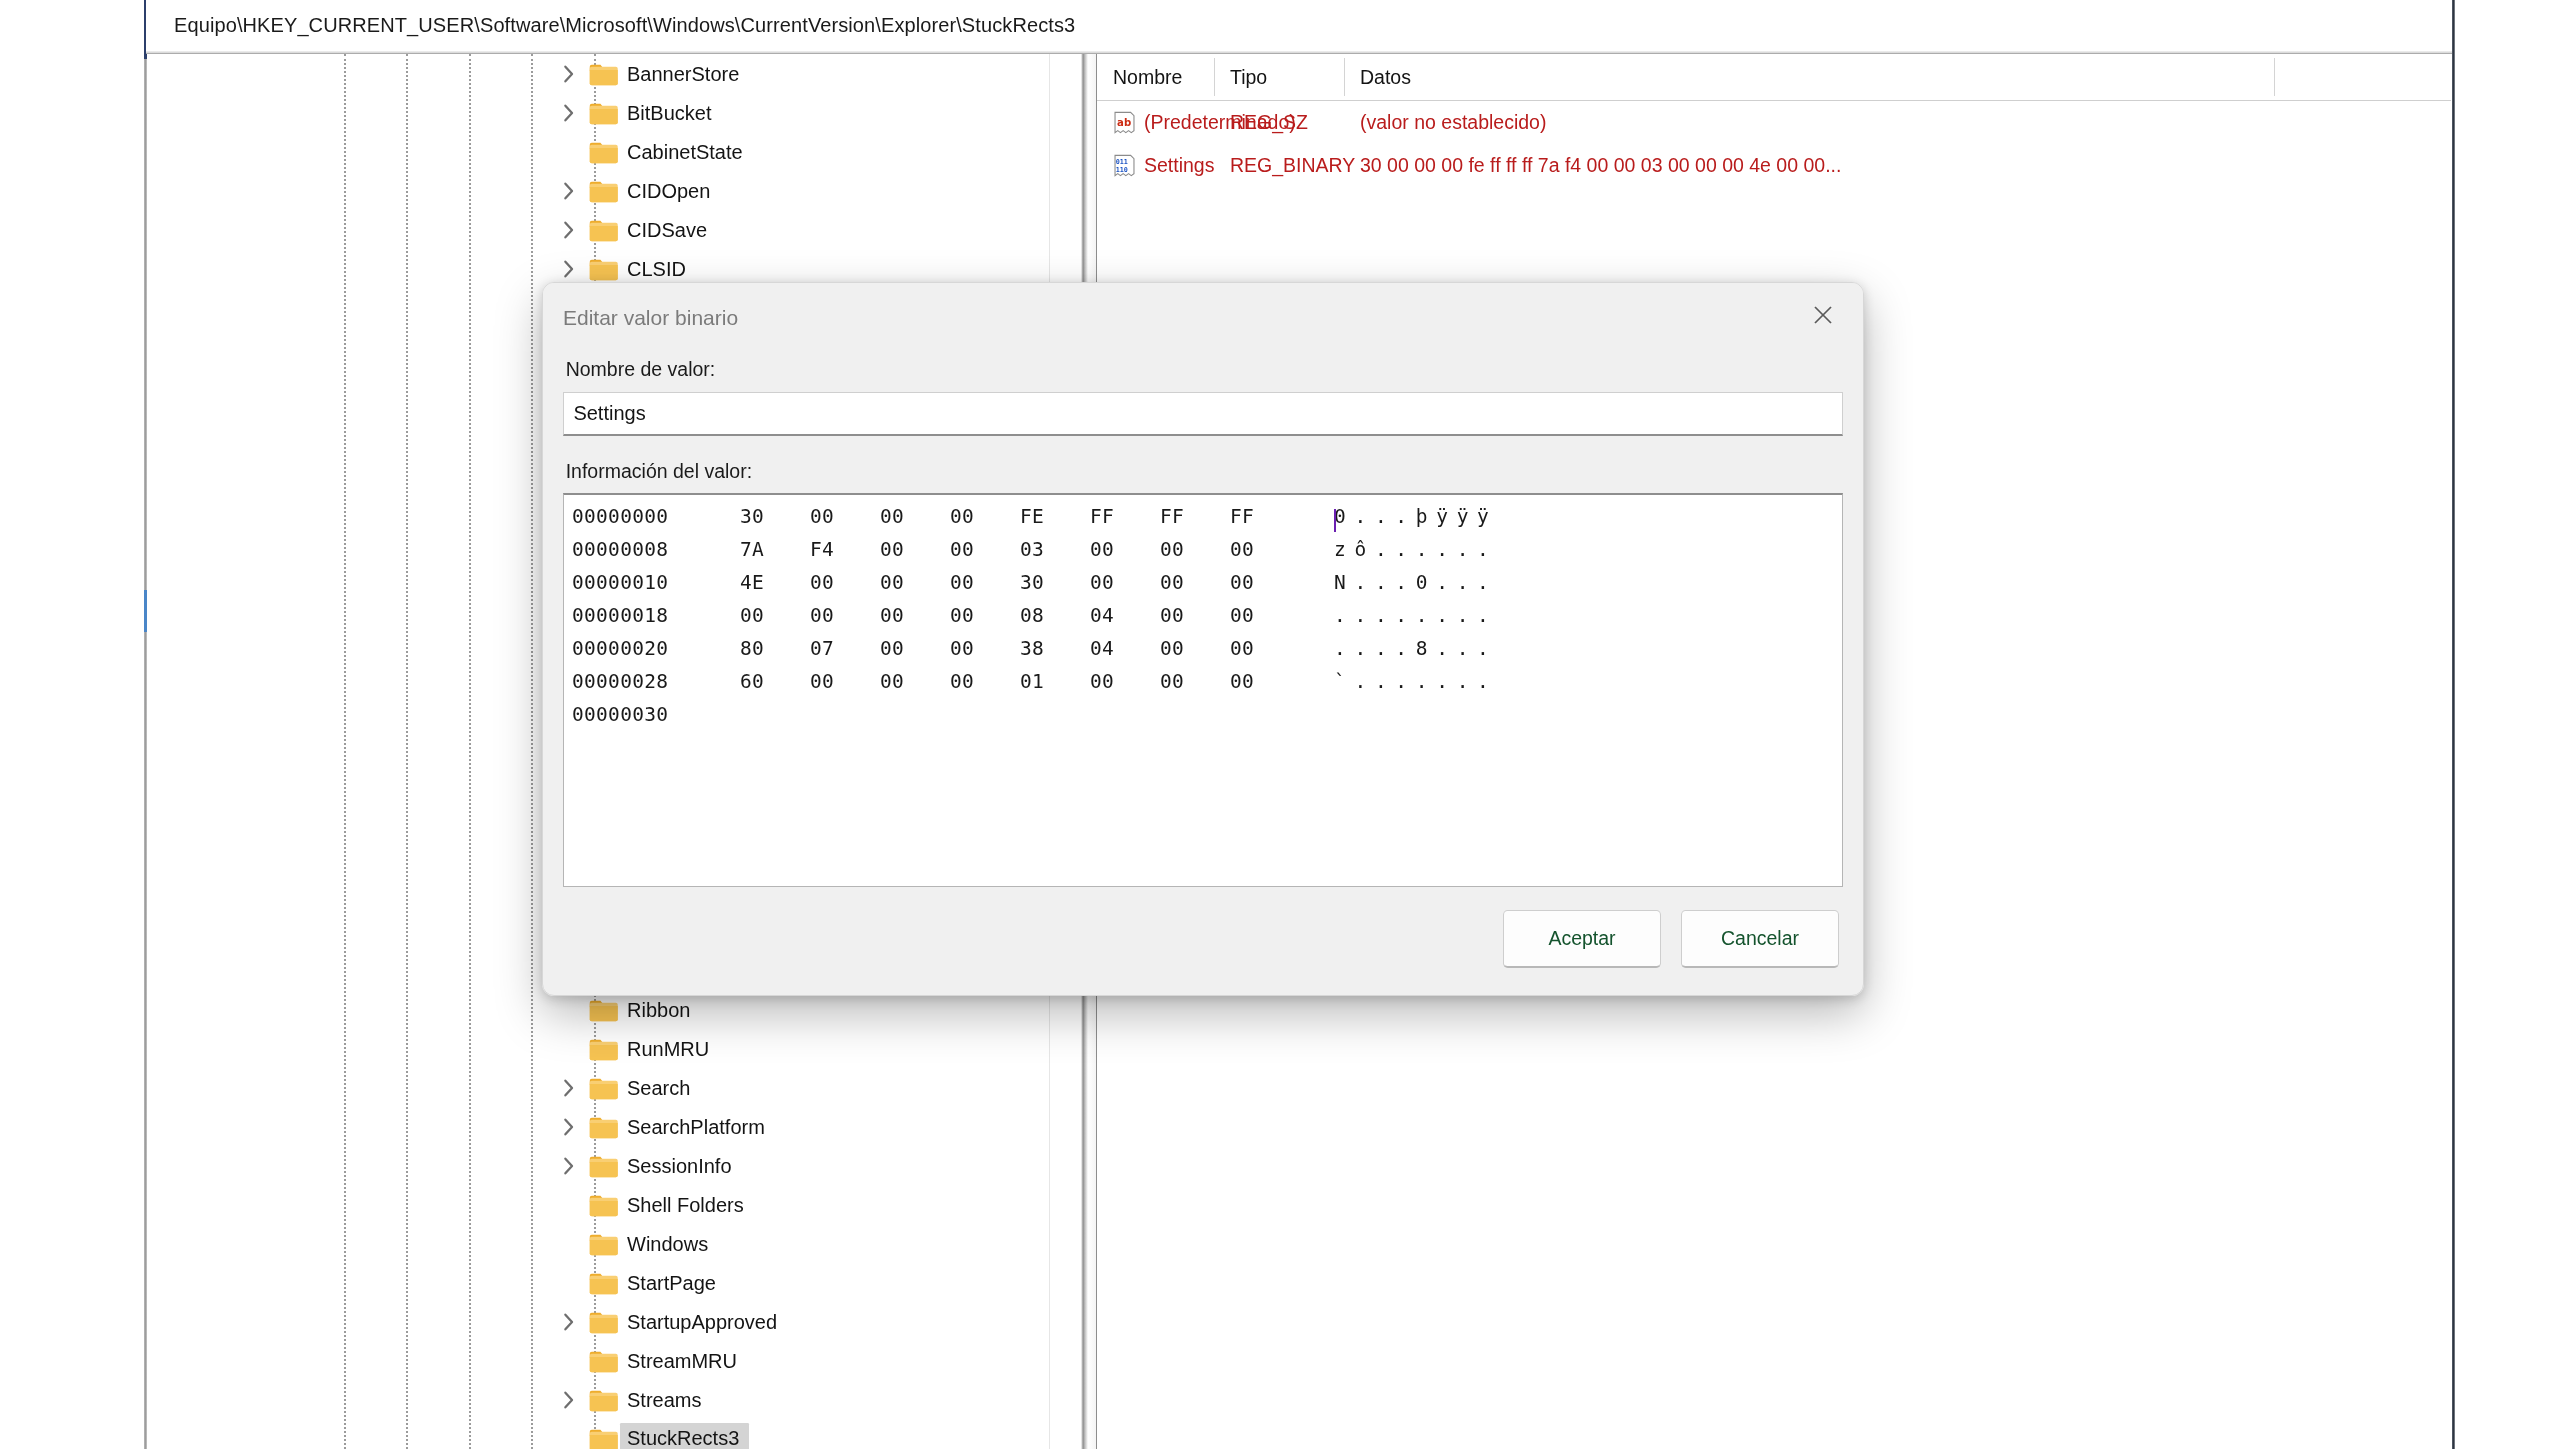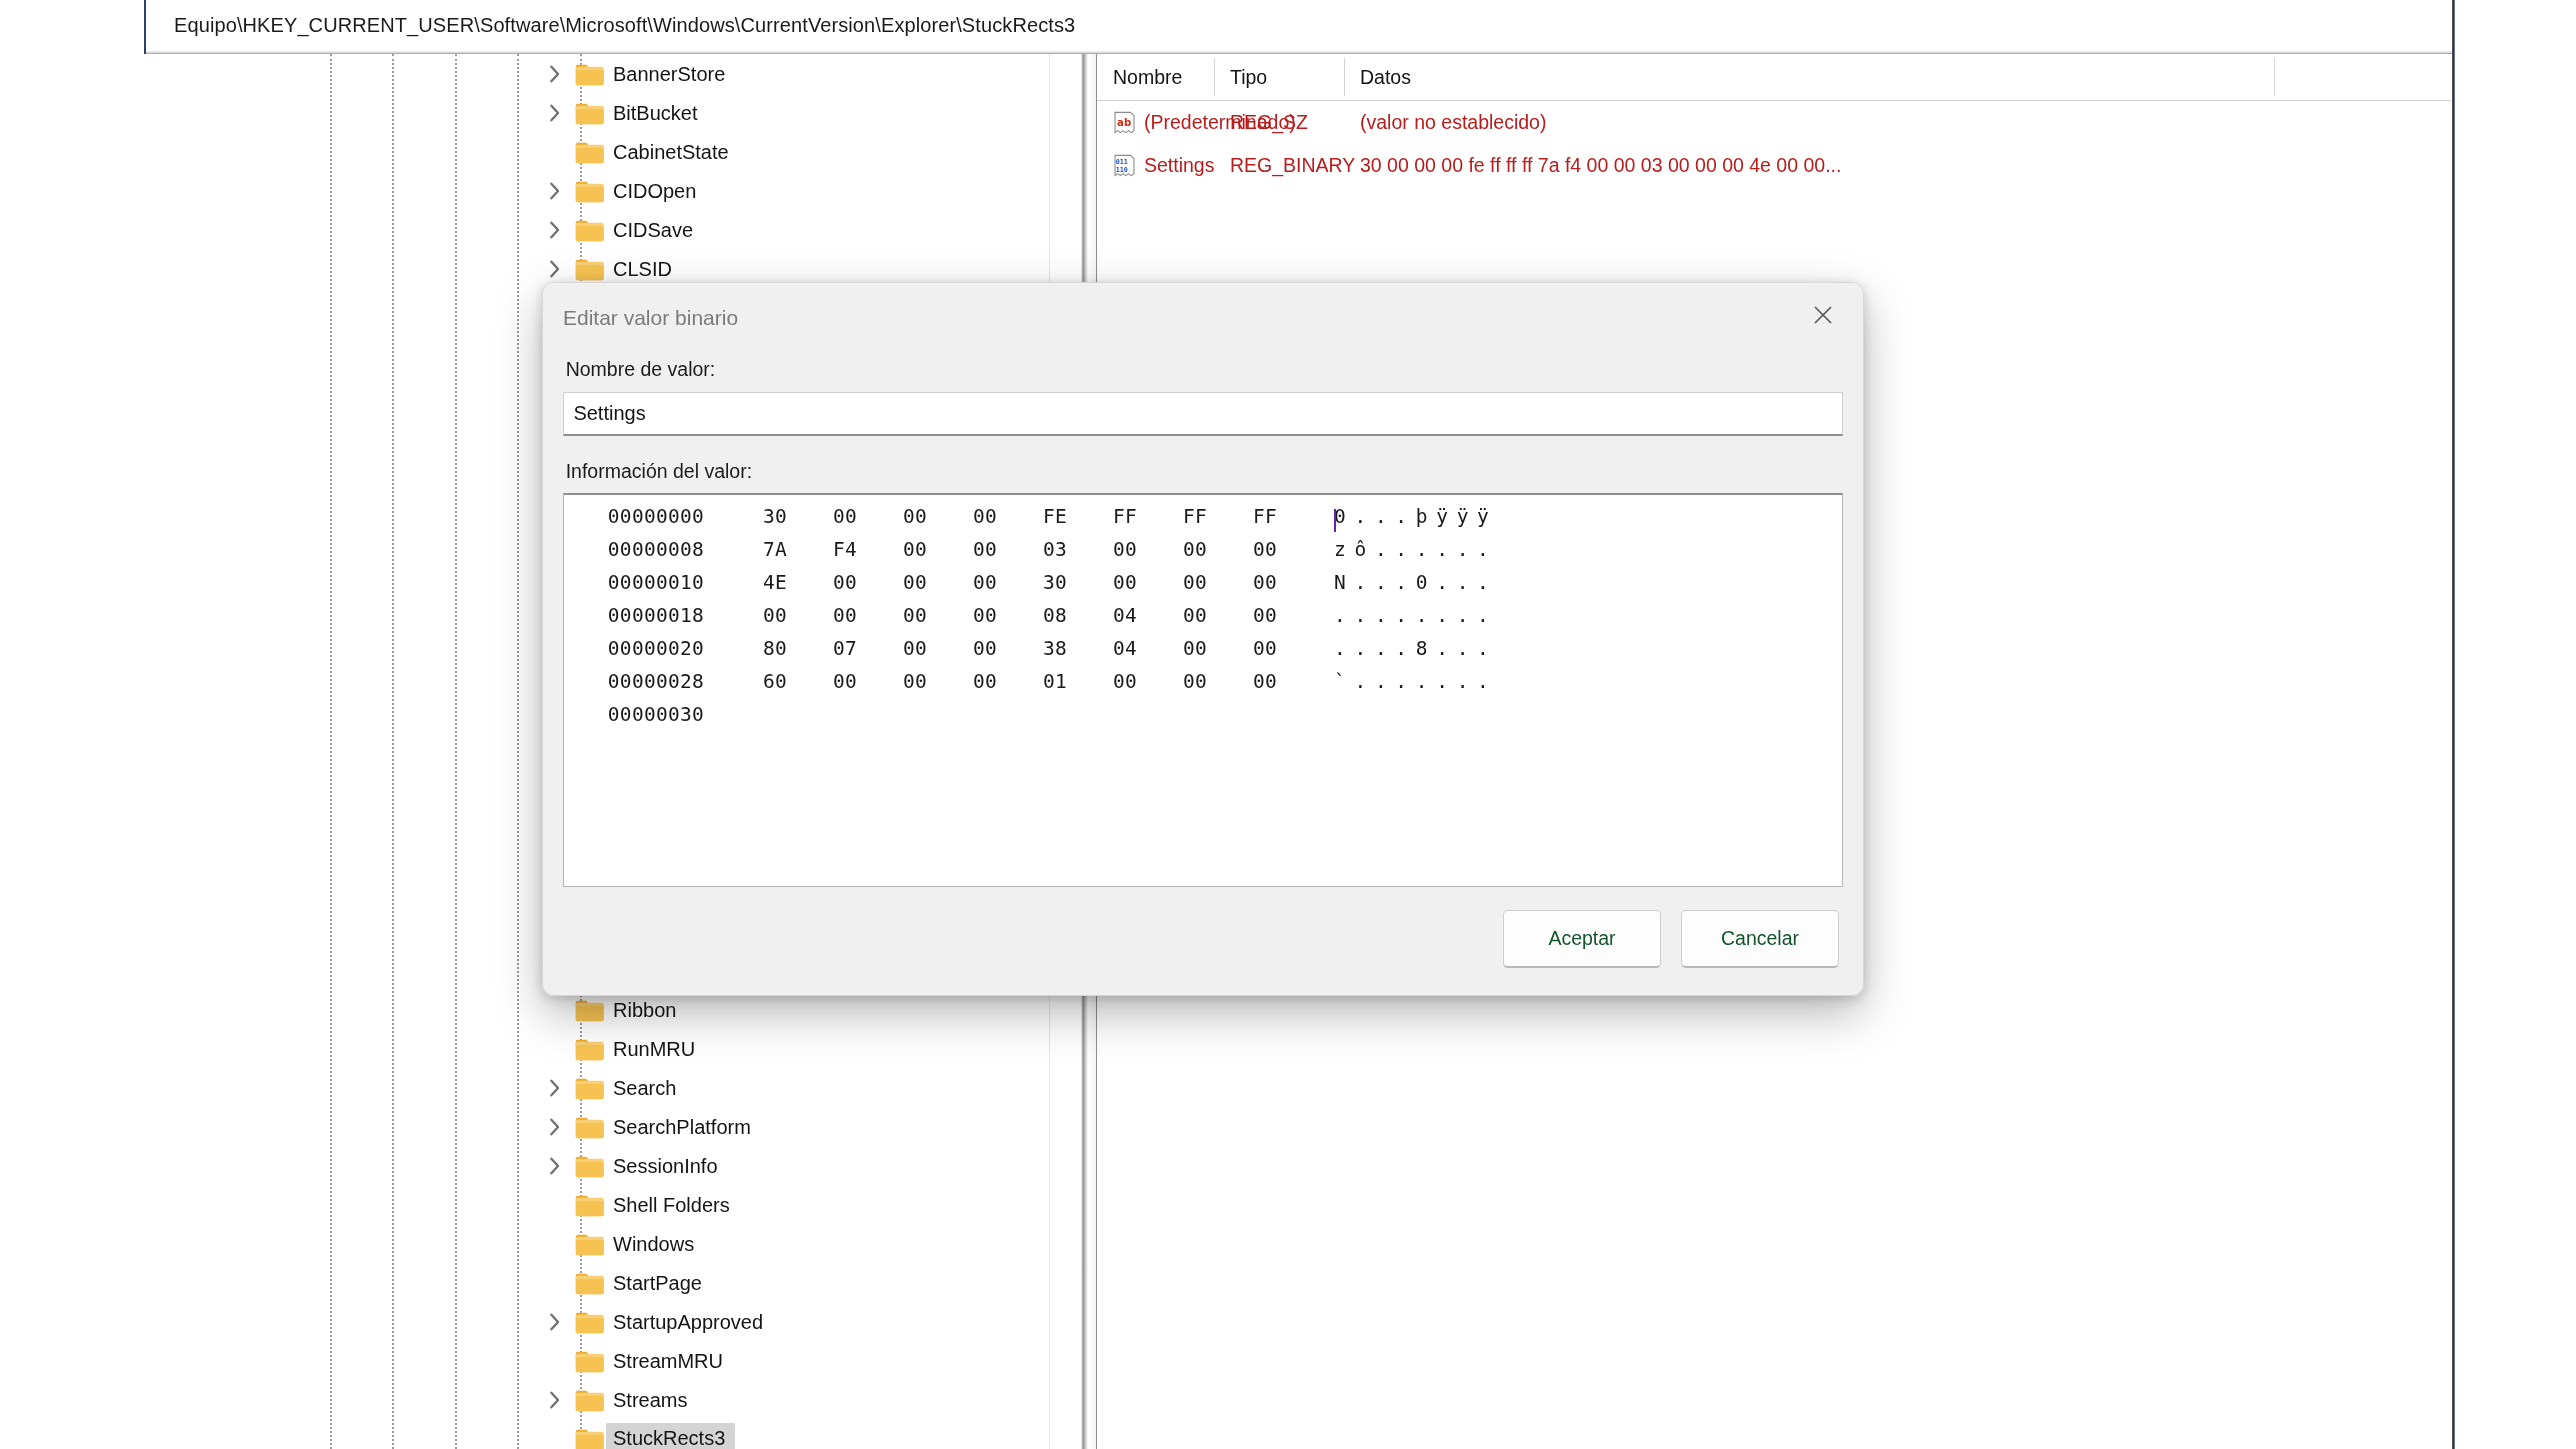--- a/index.html
+++ b/index.html
@@ -68,21 +68,21 @@
   .pane-top-rule {
     position: absolute;
     left: 146px; top: 51px;
     width: 2306px; height: 3.4px;
     background: linear-gradient(to bottom, #f2f2f2, #d7d7d7 60%, #8d8d8d);
   }
 
   
   .tree-pane {
     position: absolute;
-    left: 135px; top: 54px;
+    left: 149px; top: 54px;
     width: 900px; height: 1395px;
     background: #ffffff;
     overflow: hidden;
     text-align: center;
   }
   .indent-guides {
     position: absolute;
     left: 0; top: 0;
     width: 900px; height: 1395px;
     pointer-events: none;
@@ -272,21 +272,20 @@
     margin-bottom: 24px;
   }
   .hex-area {
     height: 394px;
     background: #ffffff;
     border: 0.7px solid #b5b5b5;
     border-top: 2px solid #8e8e8e;
     box-sizing: border-box;
     padding: 9.4px 0 0 8px;
     overflow: hidden;
-    text-align: center;
   }
   .hex-row {
     display: flex;
     align-items: baseline;
     height: 33px;
     font-family: "DejaVu Sans Mono", monospace;
     font-size: 19.5px;
     color: #1a1a1a;
     white-space: pre;
   }

